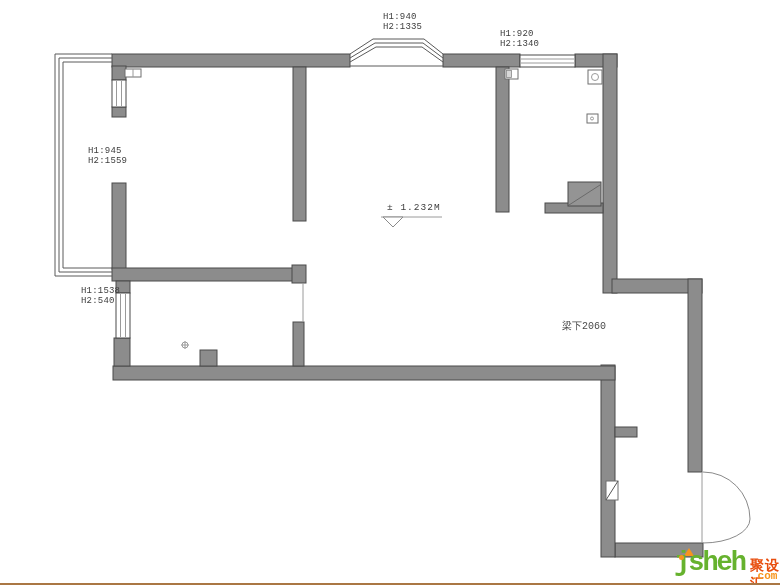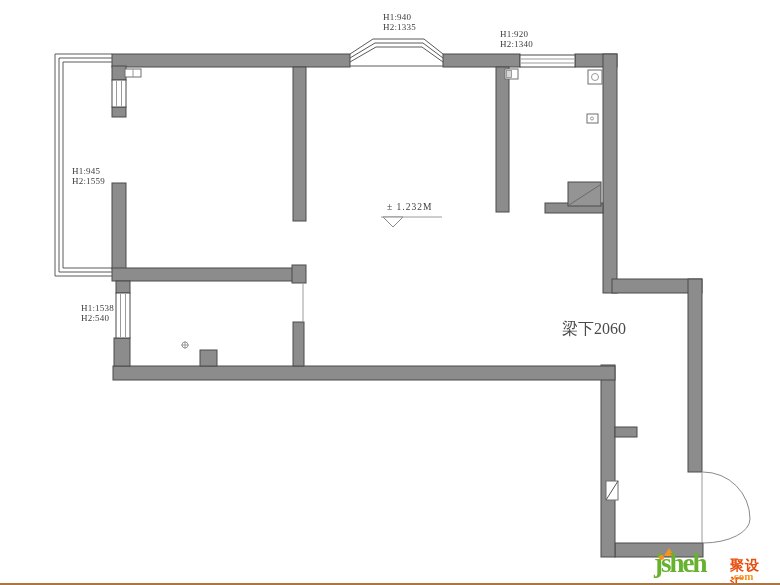--- a/index.html
+++ b/index.html
@@ -6,42 +6,42 @@
     --wall-fill:#8c8c8c;
     --wall-stroke:#4a4a4a;
     --label-text:#3d3d3d;
     --brand-green:#66b22e;
     --brand-orange:#f7941d;
     --brand-red:#e84e0f;
   }
   html,body{margin:0;padding:0;background:#fff;}
   #stage{
     position:relative;width:780px;height:585px;background:#ffffff;
-    overflow:hidden;font-family:Liberation Serif, serif;
+    overflow:hidden;font-family:Liberation Mono, monospace;
   }
   svg{position:absolute;left:0;top:0;}
   .wall{fill:var(--wall-fill);stroke:var(--wall-stroke);stroke-width:1;}
   .win{fill:#ffffff;stroke:#4a4a4a;stroke-width:1;}
   .winline{stroke:#9a9a9a;stroke-width:1;fill:none;}
   .frame{stroke:#5a5a5a;stroke-width:1;fill:none;}
   .sym{fill:#ffffff;stroke:#6f6f6f;stroke-width:1;}
   .thin{stroke:#9a9a9a;stroke-width:1;fill:none;}
   .arc{stroke:#8a8a8a;stroke-width:1;fill:none;}
   .plan-label{
     position:absolute;font-size:9px;line-height:10px;letter-spacing:.2px;
     color:var(--label-text);white-space:nowrap;
   }
   .elev-label{
     position:absolute;left:387px;top:202px;font-size:9.5px;letter-spacing:1px;
     color:#3c3c3c;white-space:nowrap;
   }
   .beam-label{
-    position:absolute;left:562px;top:319px;font-size:16px;color:#4a4a4a;white-space:nowrap;
+    position:absolute;left:562px;top:319px;font-size:10px;color:#4a4a4a;white-space:nowrap;
   }
-  #logo{position:absolute;left:652px;top:547px;width:108px;height:38px;}
+  #logo{position:absolute;left:672px;top:547px;width:108px;height:38px;}
   #logo .pointer{
     position:absolute;left:12px;top:1px;width:0;height:0;
     border-left:5px solid transparent;border-right:5px solid transparent;
     border-bottom:8px solid var(--brand-orange);
   }
   #logo .brand{
     position:absolute;left:2px;top:1px;font-size:27px;font-weight:bold;
     letter-spacing:-2px;color:var(--brand-green);
   }
   #logo .jdot{
@@ -155,26 +155,26 @@
   <div class="plan-label" style="left:383px;top:12px;">
     <div>H1:940</div>
     <div>H2:1335</div>
   </div>
 
   <div class="plan-label" style="left:500px;top:29px;">
     <div>H1:920</div>
     <div>H2:1340</div>
   </div>
 
-  <div class="plan-label" style="left:72px;top:146px;margin-top:20px;">
+  <div class="plan-label" style="left:88px;top:146px;">
     <div>H1:945</div>
     <div>H2:1559</div>
   </div>
 
-  <div class="plan-label" style="left:81px;top:303px;">
+  <div class="plan-label" style="left:81px;top:286px;">
     <div>H1:1538</div>
     <div>H2:540</div>
   </div>
 
   <div class="elev-label">± 1.232M</div>
 
   <div class="beam-label">梁下2060</div>
 
   <div id="logo">
     <div class="pointer"></div>

